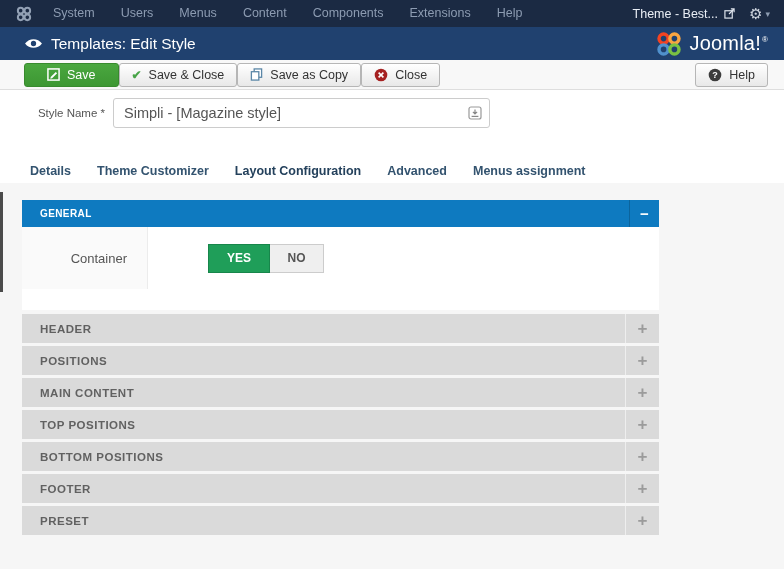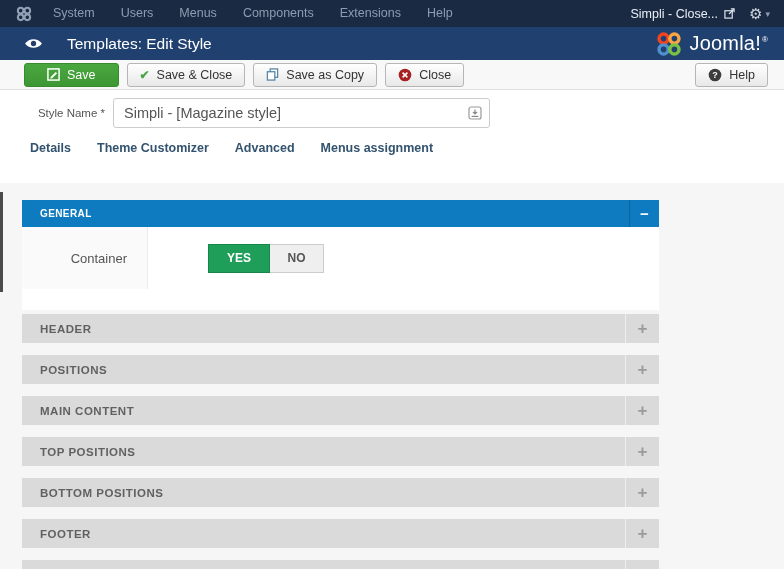--- a/index.html
+++ b/index.html
@@ -16,46 +16,46 @@
   .topbar-right { margin-left:auto; display:flex; align-items:center; gap:14px; padding-right:4px; }
   .site-link { color:#e9eef5; font-size:12.5px; display:flex; align-items:center; gap:6px; cursor:pointer; }
   .gear-wrap { display:flex; align-items:center; gap:3px; cursor:pointer; }
   .gear { color:#ccd3dd; font-size:15px; line-height:1; }
   .caret { color:#8d9cb2; font-size:9px; }
 
   
   .titlebar { position:absolute; top:27px; left:0; width:784px; height:33px;
     background:#20416f; display:flex; align-items:center; padding:0 16px; }
   .eye { margin-left:8px; display:flex; align-items:center; }
-  .page-title { color:#fff; font-size:15.5px; font-weight:400; margin-left:24px; }
+  .page-title { color:#fff; font-size:15.5px; font-weight:400; margin-left:8px; }
   .brand { margin-left:auto; display:flex; align-items:center; gap:7px; }
   .brand-text { color:#fff; font-size:20px; font-weight:normal; letter-spacing:.2px; }
   .brand-mark { color:#fff; font-size:8px; vertical-align:super; margin-left:1px; }
 
   
   .toolbar { position:absolute; top:60px; left:0; width:784px; height:30px;
     background:#f8f8f8; border-bottom:1px solid #dedede; display:flex; align-items:center;
-    padding:0 16px 0 24px; gap:8px; }
+    padding:0 16px 0 24px; }
   .btn { height:24px; display:inline-flex; align-items:center; gap:7px; padding:0 12px;
     font-size:12.5px; color:#333; border:1px solid #b6b6b6; border-radius:3px;
     background:linear-gradient(#ffffff,#e8e8e8); cursor:pointer; white-space:nowrap; }
   .btn-save { background:linear-gradient(#4aa73f,#3d9733); border-color:#388a2e; color:#fff; padding:0 22px; }
   .btn-help { margin-left:auto; }
   .check-ico { color:#47a447; font-size:12px; font-weight:bold; }
 
   
   .white-zone { position:absolute; top:90px; left:0; width:784px; height:93px; background:#fff; }
   .field-row { display:flex; align-items:center; padding-top:8px; }
   .field-label { width:113px; text-align:right; font-size:11.5px; color:#555; padding-right:8px; }
   .input-wrap { position:relative; width:377px; height:30px; }
   .input-wrap input { width:100%; height:100%; border:1px solid #ccc; border-radius:3px;
     font-family:"Liberation Sans", sans-serif; font-size:14.5px; color:#555; padding:0 30px 0 10px; outline:none; }
   .modal-ico { position:absolute; right:8px; top:8px; cursor:pointer; }
 
-  .tabs { display:flex; gap:26px; padding-left:30px; margin-top:13px; }
+  .tabs { display:flex; gap:26px; padding-left:30px; margin-top:36px; }
   .tab { font-size:12.5px; font-weight:bold; color:#33536f; padding-bottom:8px;
     border-bottom:3px solid transparent; cursor:pointer; }
   .tab.active { color:#24415c; border-bottom-color:#1a7dc0; }
 
   
   .gray-zone { position:absolute; top:183px; left:0; width:784px; height:386px; background:#f6f6f6; }
   .dark-strip { position:absolute; left:0; top:9px; width:3px; height:100px; background:#4b4b4b; }
 
   .panel { position:absolute; left:22px; top:17px; width:637px; }
   .panel-header { height:27px; background:#0e7ac0; display:flex; align-items:center; cursor:pointer; }
@@ -69,21 +69,21 @@
     color:#555; font-size:13px;text-align:right; }
   .control-col { flex:1; display:flex; align-items:center; padding-left:24px; }
   .toggle { display:flex;padding-left:36px; }
   .toggle-btn { height:29px; display:flex; align-items:center; justify-content:center;
     font-size:12px; font-weight:bold; cursor:pointer; }
   .toggle-yes { width:62px; background:#1f9e59; border:1px solid #17864b; color:#fff; }
   .toggle-no { width:54px; background:#efefef; border:1px solid #ccc; border-left:none; color:#555; }
   .spacer-row { height:21px; background:#fff; }
 
   .accordion { position:absolute; left:22px; top:131px; width:637px; }
-  .acc-bar { height:29px; background:#dadada; display:flex; align-items:center; margin-bottom:12px; cursor:pointer; }
+  .acc-bar { height:29px; background:#dadada; display:flex; align-items:center; margin-bottom:3px; cursor:pointer; }
   .acc-label { font-size:11.5px; font-weight:bold; color:#616161; letter-spacing:.5px; padding-left:18px; }
   .acc-plus { margin-left:auto; width:34px; height:100%; border-left:1px solid rgba(255,255,255,.55);
     display:flex; align-items:center; justify-content:center; color:#9b9b9b; font-size:17px; font-weight:bold; }
 </style>
 </head>
 <body>
 
 <div class="screen">
 
   <header class="topbar">
@@ -95,27 +95,28 @@
           <circle cx="7" cy="17" r="4.2"></circle>
             <circle cx="17" cy="17" r="4.2"></circle>
         </g>
       </svg>
     </span>
     <nav>
 
     <span class="menu-item">System</span>
         <span class="menu-item">Users</span>
         <span class="menu-item">Menus</span>
+        <span class="menu-item">Content</span>
         <span class="menu-item">Components</span>
         <span class="menu-item">Extensions</span>
         <span class="menu-item">Help</span>
       </nav>
     <div class="topbar-right">
       <span class="site-link">
-        <span>Simpli - Close...</span>
+        <span>Theme - Best...</span>
         <svg width="11" height="11" viewBox="0 0 12 12">
           <rect x="1" y="3" width="8" height="8" fill="none" stroke="#dfe5ee" stroke-width="1.3"></rect>
           <path d="M5.5 6.5 L11 1 M7.5 1 H11 V4.5" stroke="#dfe5ee" stroke-width="1.3" fill="none"></path>
         </svg>
       </span>
       <span class="gear-wrap">
         <span class="gear">⚙</span>
         <span class="caret">▾</span>
       </span>
     </div>
@@ -188,20 +189,21 @@
             <path d="M7 3.4 V7.6 M4.9 5.8 L7 7.9 L9.1 5.8" stroke="#888" stroke-width="1.2" fill="none"></path>
             <path d="M3.6 10.4 h6.8" stroke="#888" stroke-width="1.2"></path>
           </svg>
         </span>
       </span>
     </div>
     <div class="tabs">
 
     <span class="tab">Details</span>
         <span class="tab">Theme Customizer</span>
+        <span class="tab active">Layout Configuration</span>
         <span class="tab">Advanced</span>
         <span class="tab">Menus assignment</span>
       </div>
   </div>
 
   <div class="gray-zone">
     <div class="dark-strip"></div>
 
     <div class="panel">
       <div class="panel-header">

